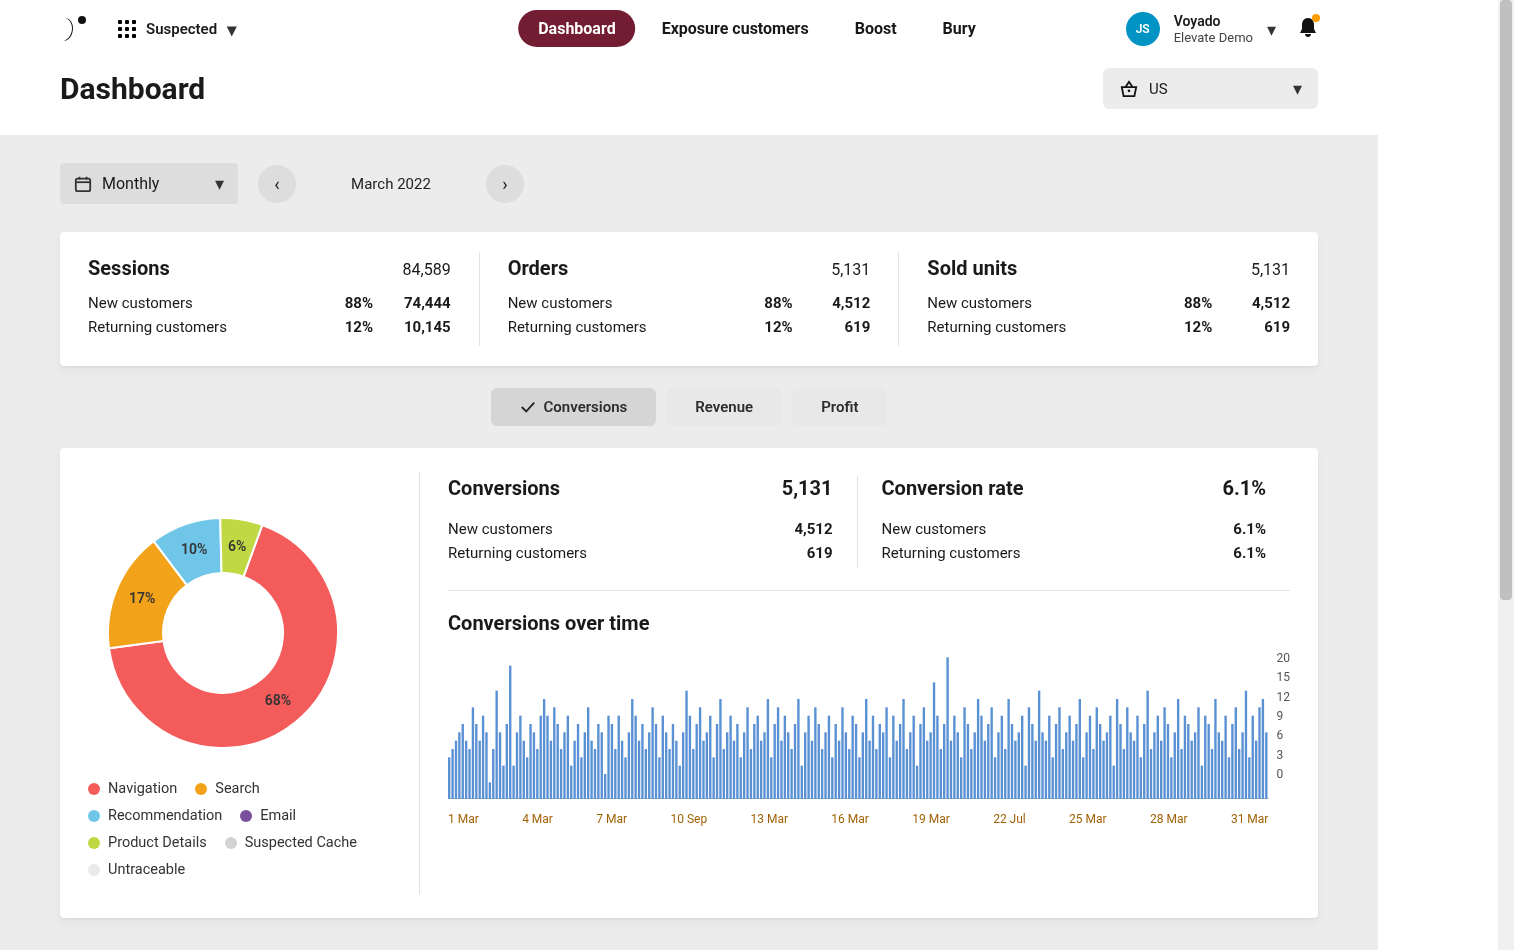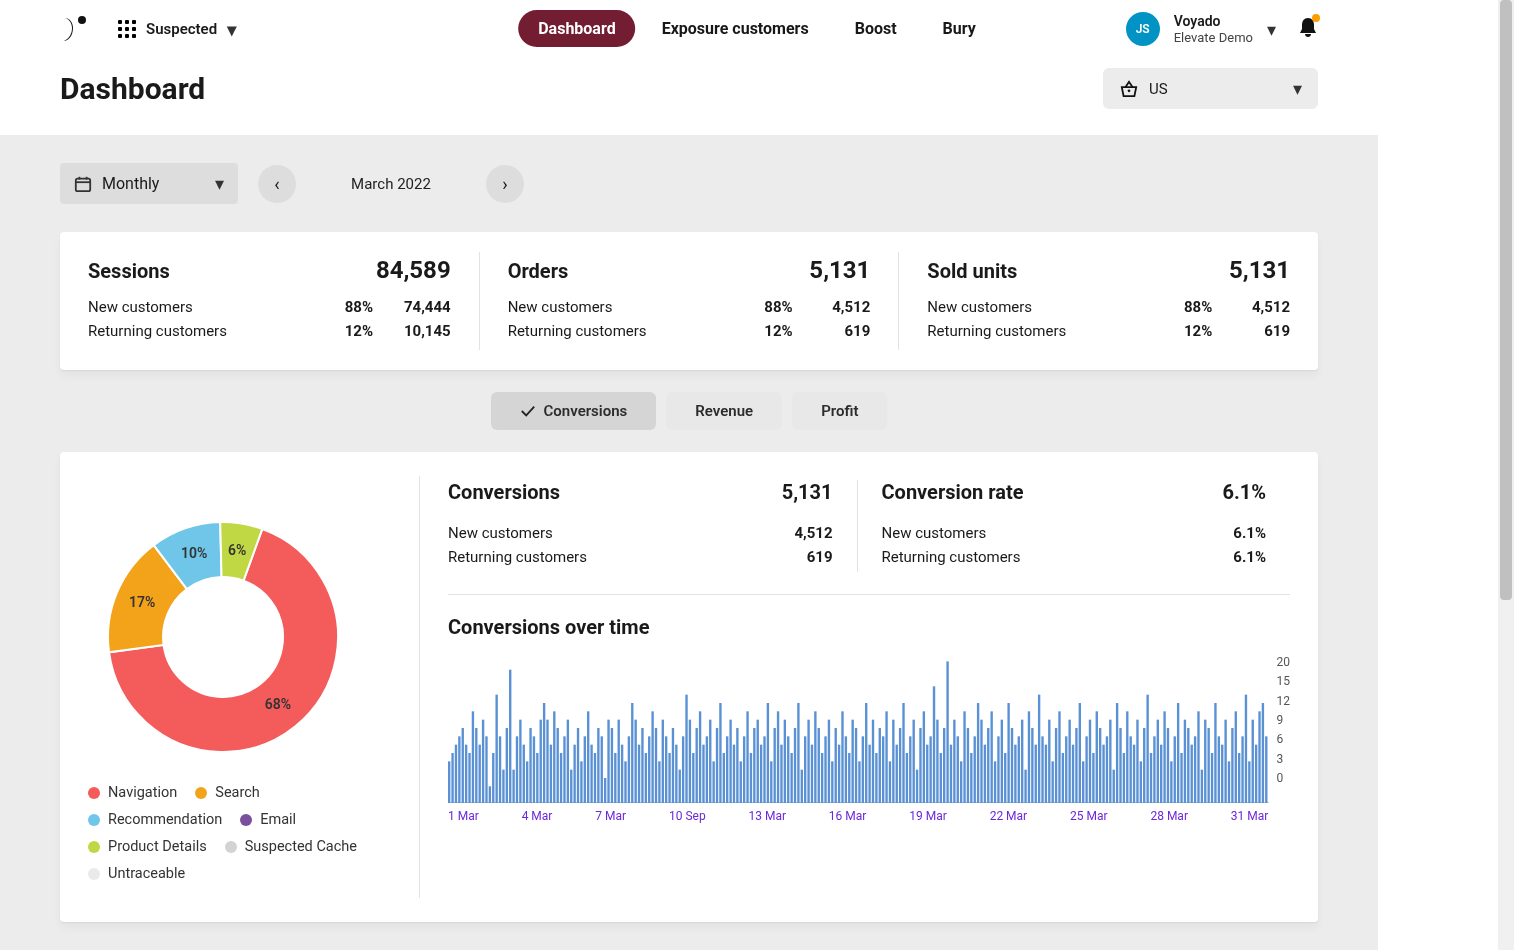--- a/index.html
+++ b/index.html
@@ -58,21 +58,21 @@
   .circle-btn { width:38px; height:38px; border-radius:50%; background:#dedddd; display:flex; align-items:center; justify-content:center; cursor:pointer; font-size:18px;}
   .month-label { font-size:15px; color:#222; min-width:150px; text-align:center;}
 
   
   .card { background:#fff; border-radius:4px; box-shadow: 0 1px 2px rgba(0,0,0,0.06), 0 6px 10px rgba(0,0,0,0.04); }
   .stats-card { display:flex; padding:20px 0; }
   .stat-col { flex:1; padding:4px 28px; border-left:1px solid var(--border);}
   .stat-col:first-child { border-left:none;}
   .stat-head { display:flex; justify-content:space-between; align-items:baseline; margin-bottom:14px;}
   .stat-head h3 { margin:0; font-size:20px; font-weight:700;}
-  .stat-head .big { font-size:24px; font-weight:700;}
+  .stat-head .big { font-size:16px; font-weight:400;}
   .stat-row { display:flex; justify-content:space-between; align-items:center; font-size:15px; margin:6px 0;}
   .stat-row .vals { display:flex; gap:8px; font-weight:700; align-items:baseline;}
   .stat-row .pct { min-width:38px; }
   .stat-row .num { min-width:60px; text-align:right;}
 
   
   .seg { display:flex; justify-content:center; gap:10px; margin:22px 0;}
   .seg-btn { background:#dedddd; border-radius:6px; padding:9px 28px; font-size:15px; font-weight:600; color:#2c2c2c; cursor:pointer; display:flex; align-items:center; gap:8px; border:1px solid transparent;}
   .seg-btn:not(.active){ background:#e8e8e8;}
   .seg .seg-btn.active { background:#d5d5d5; }
@@ -90,21 +90,21 @@
   .two-stats { display:flex; border-bottom:1px solid var(--border); padding-bottom:22px; margin-bottom:20px;}
   .tstat { flex:1; padding-right:24px; border-left:1px solid var(--border); padding-left:24px;}
   .tstat:first-child{ border-left:none; padding-left:0;}
   .tstat h3 { margin:0 0 14px 0; font-size:20px; font-weight:700;}
   .tstat-head { display:flex; justify-content:space-between; align-items:baseline;}
   .tstat-head .big{ font-size:20px; font-weight:700;}
   .conv-time h3 { margin:0 0 14px 0; font-size:20px; font-weight:700;}
   .timechart-block { display:flex; gap:8px;}
   .timechart { flex:1; }
   .y-axis { display:flex; flex-direction:column; justify-content:space-between; font-size:12px; color:#555; padding-bottom:18px; height:150px; padding-top:2px;}
-  .x-axis { display:flex; justify-content:space-between; font-size:12px; color:#6d28d9; margin-top:6px; width:100%;}
+  .x-axis { display:flex; justify-content:space-between; font-size:12px; color:#a16207; margin-top:13px; width:100%;}
   .bars-svg { width:100%; height:150px; display:block; }
   svg .bar { fill:#5a91d4; stroke:none; }
   svg .axis-line { stroke:#bbb; stroke-width:1;}
 </style>
 </head>
 <body>
 
 <div class="scrollzone">
 
   <div class="topbar">
@@ -610,21 +610,21 @@
                   <rect x="756.8595041322315" y="83.33333333333334" width="2.1983471074380163" height="66.66666666666666" class="bar"></rect>
                 </svg>
               <div class="x-axis" id="x-axis">
                   <span>1 Mar</span>
                   <span>4 Mar</span>
                   <span>7 Mar</span>
                   <span>10 Sep</span>
                   <span>13 Mar</span>
                   <span>16 Mar</span>
                   <span>19 Mar</span>
-                  <span>22 Mar</span>
+                  <span>22 Jul</span>
                   <span>25 Mar</span>
                   <span>28 Mar</span>
                   <span>31 Mar</span>
                 </div>
             </div>
             <div class="y-axis" id="y-axis">
                 <span>20</span>
                 <span>15</span>
                 <span>12</span>
                 <span>9</span>

